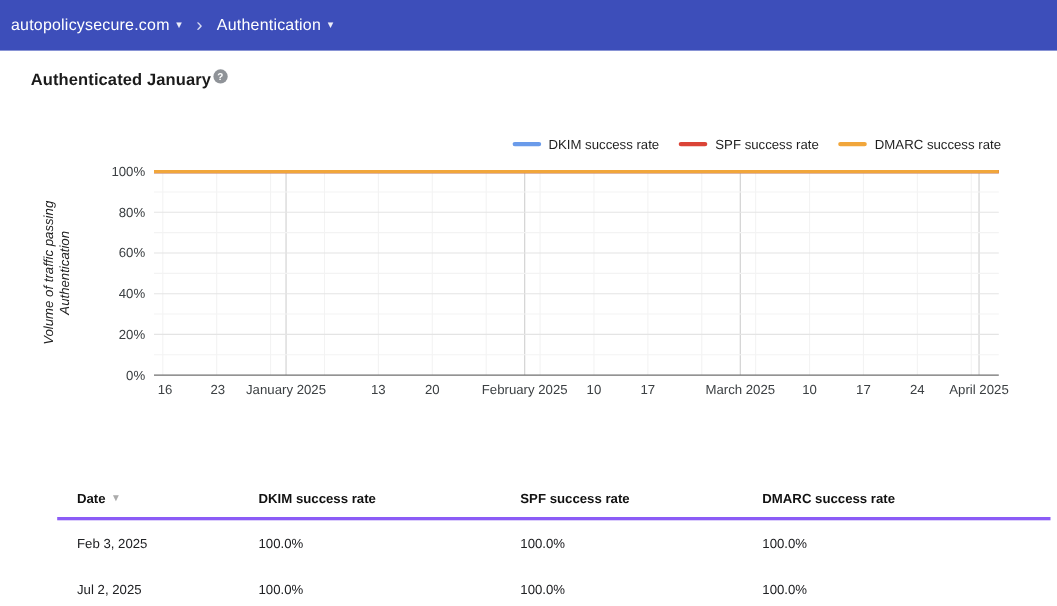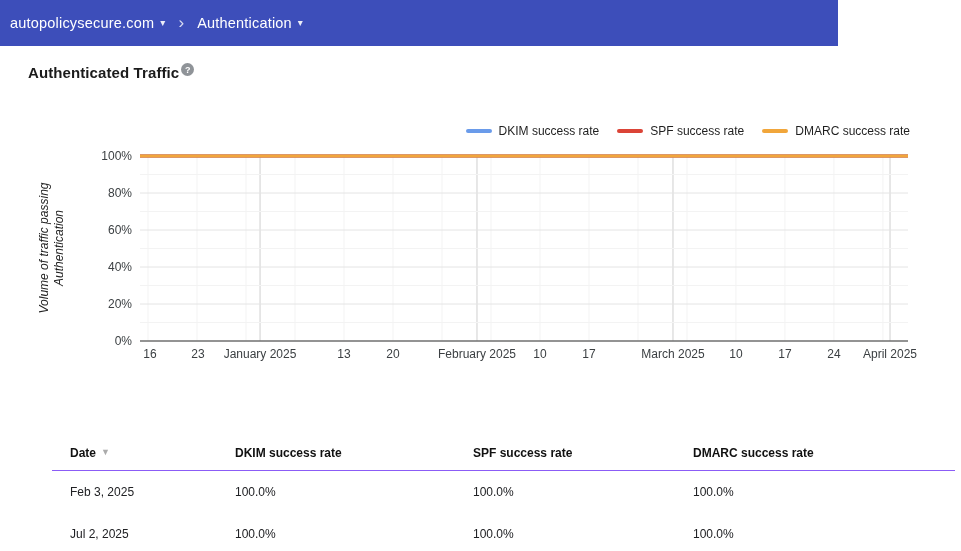--- a/index.html
+++ b/index.html
@@ -5,21 +5,21 @@
   html,body{margin:0;padding:0;}
   body{
     width:961px;height:551px;overflow:hidden;background:#ffffff;
     font-family:"Liberation Sans", sans-serif;
     -webkit-font-smoothing:antialiased;
   }
   #app{position:relative;width:961px;height:551px;background:#fff;}
 
   
   .navbar{
-    position:absolute;top:0;left:0;width:838px;height:46px;
+    position:absolute;top:0;left:0;width:961px;height:46px;
     background:#3d4eba;display:flex;align-items:center;
     padding-left:10px;box-sizing:border-box;color:#fff;
   }
   .nav-sel{display:flex;align-items:center;cursor:pointer;font-size:14.5px;letter-spacing:.2px;}
   .nav-caret{font-size:10px;margin-left:6px;opacity:.9;line-height:1;}
   .nav-chev{font-size:17px;margin:0 13px;opacity:.8;line-height:1;padding-bottom:2px;}
 
   
   .page-head{position:absolute;top:64px;left:28px;display:flex;align-items:flex-start;}
   .page-title{font-size:15px;font-weight:bold;color:#1b1b1b;letter-spacing:.1px;}
@@ -39,21 +39,21 @@
   .legend-label{font-size:12px;color:#1f1f1f;}
   .chart-svg{position:absolute;top:0;left:0;}
   .chart-svg text{font-family:"Liberation Sans", sans-serif;}
 
   
   .data-table{position:absolute;top:435px;left:52px;width:903px;}
   .t-row{
     display:grid;grid-template-columns:183px 238px 220px 1fr;
     align-items:center;
   }
-  .t-head{height:35px;border-bottom:1px solid #8b5cf6;}
+  .t-head{height:35px;border-bottom:3px solid #8b5cf6;}
   .t-head .t-cell{font-weight:bold;color:#111;font-size:12px;}
   .t-body .t-row{height:42px;}
   .t-cell{font-size:12px;color:#202124;}
   .t-cell:first-child{padding-left:18px;display:flex;align-items:center;}
   .sort-icon{font-size:9px;color:#ababab;margin-left:5px;line-height:1;}
 </style>
 </head>
 <body>
 
 <div id="app">
@@ -64,21 +64,21 @@
       <span class="nav-caret">▾</span>
     </span>
     <span class="nav-chev">›</span>
     <span class="nav-sel">
       <span>Authentication</span>
       <span class="nav-caret">▾</span>
     </span>
   </div>
 
   <div class="page-head">
-    <span class="page-title">Authenticated Traffic</span>
+    <span class="page-title">Authenticated January</span>
     <span class="help-icon">?</span>
   </div>
 
   <div class="chart-section">
     <div class="chart-legend">
         <div class="legend-item">
           <span class="legend-swatch" style="background: rgb(106, 155, 234);"></span>
           <span class="legend-label">DKIM success rate</span>
         </div>
         <div class="legend-item">

